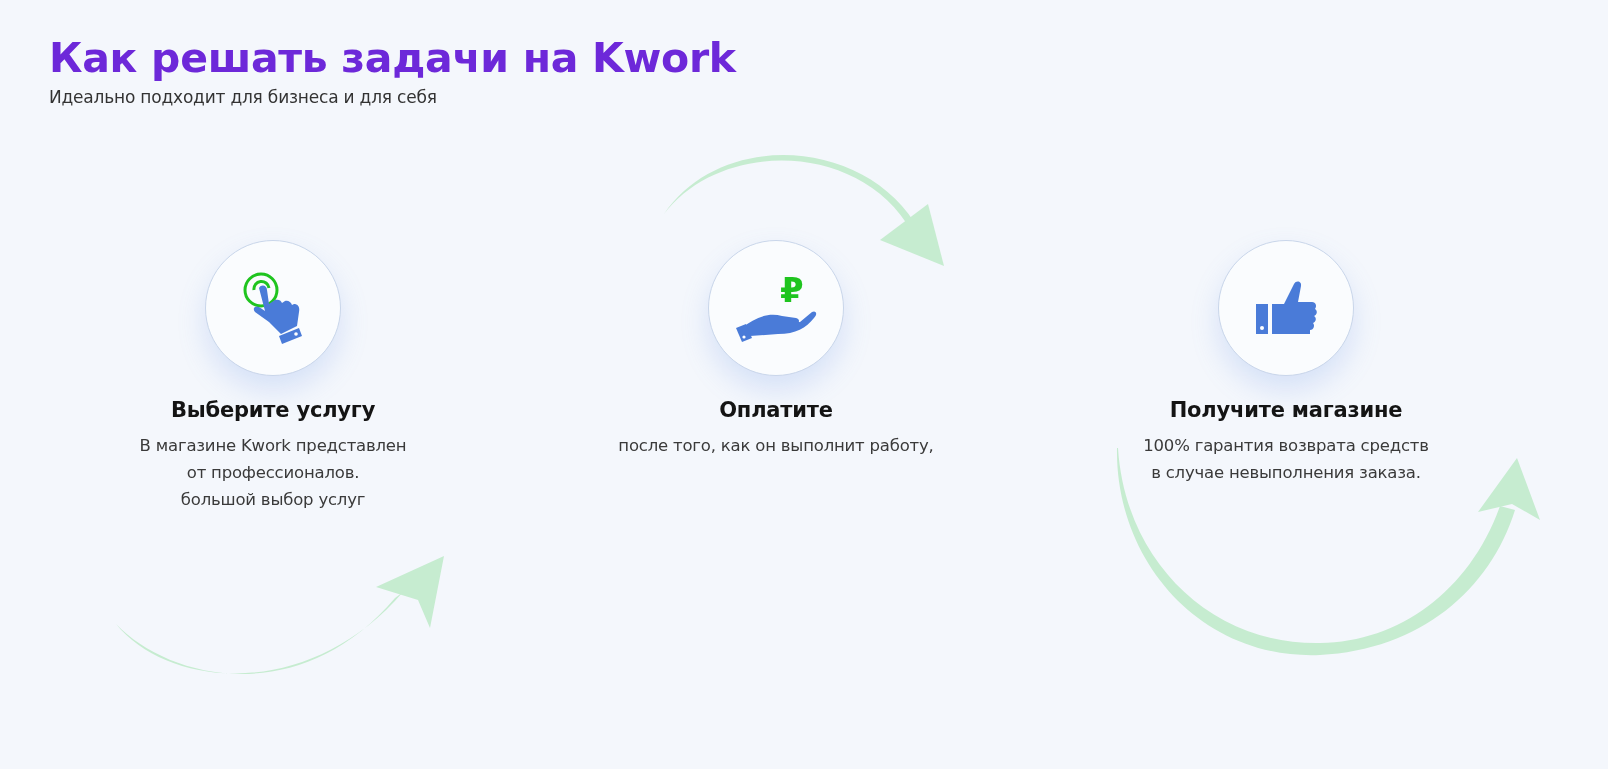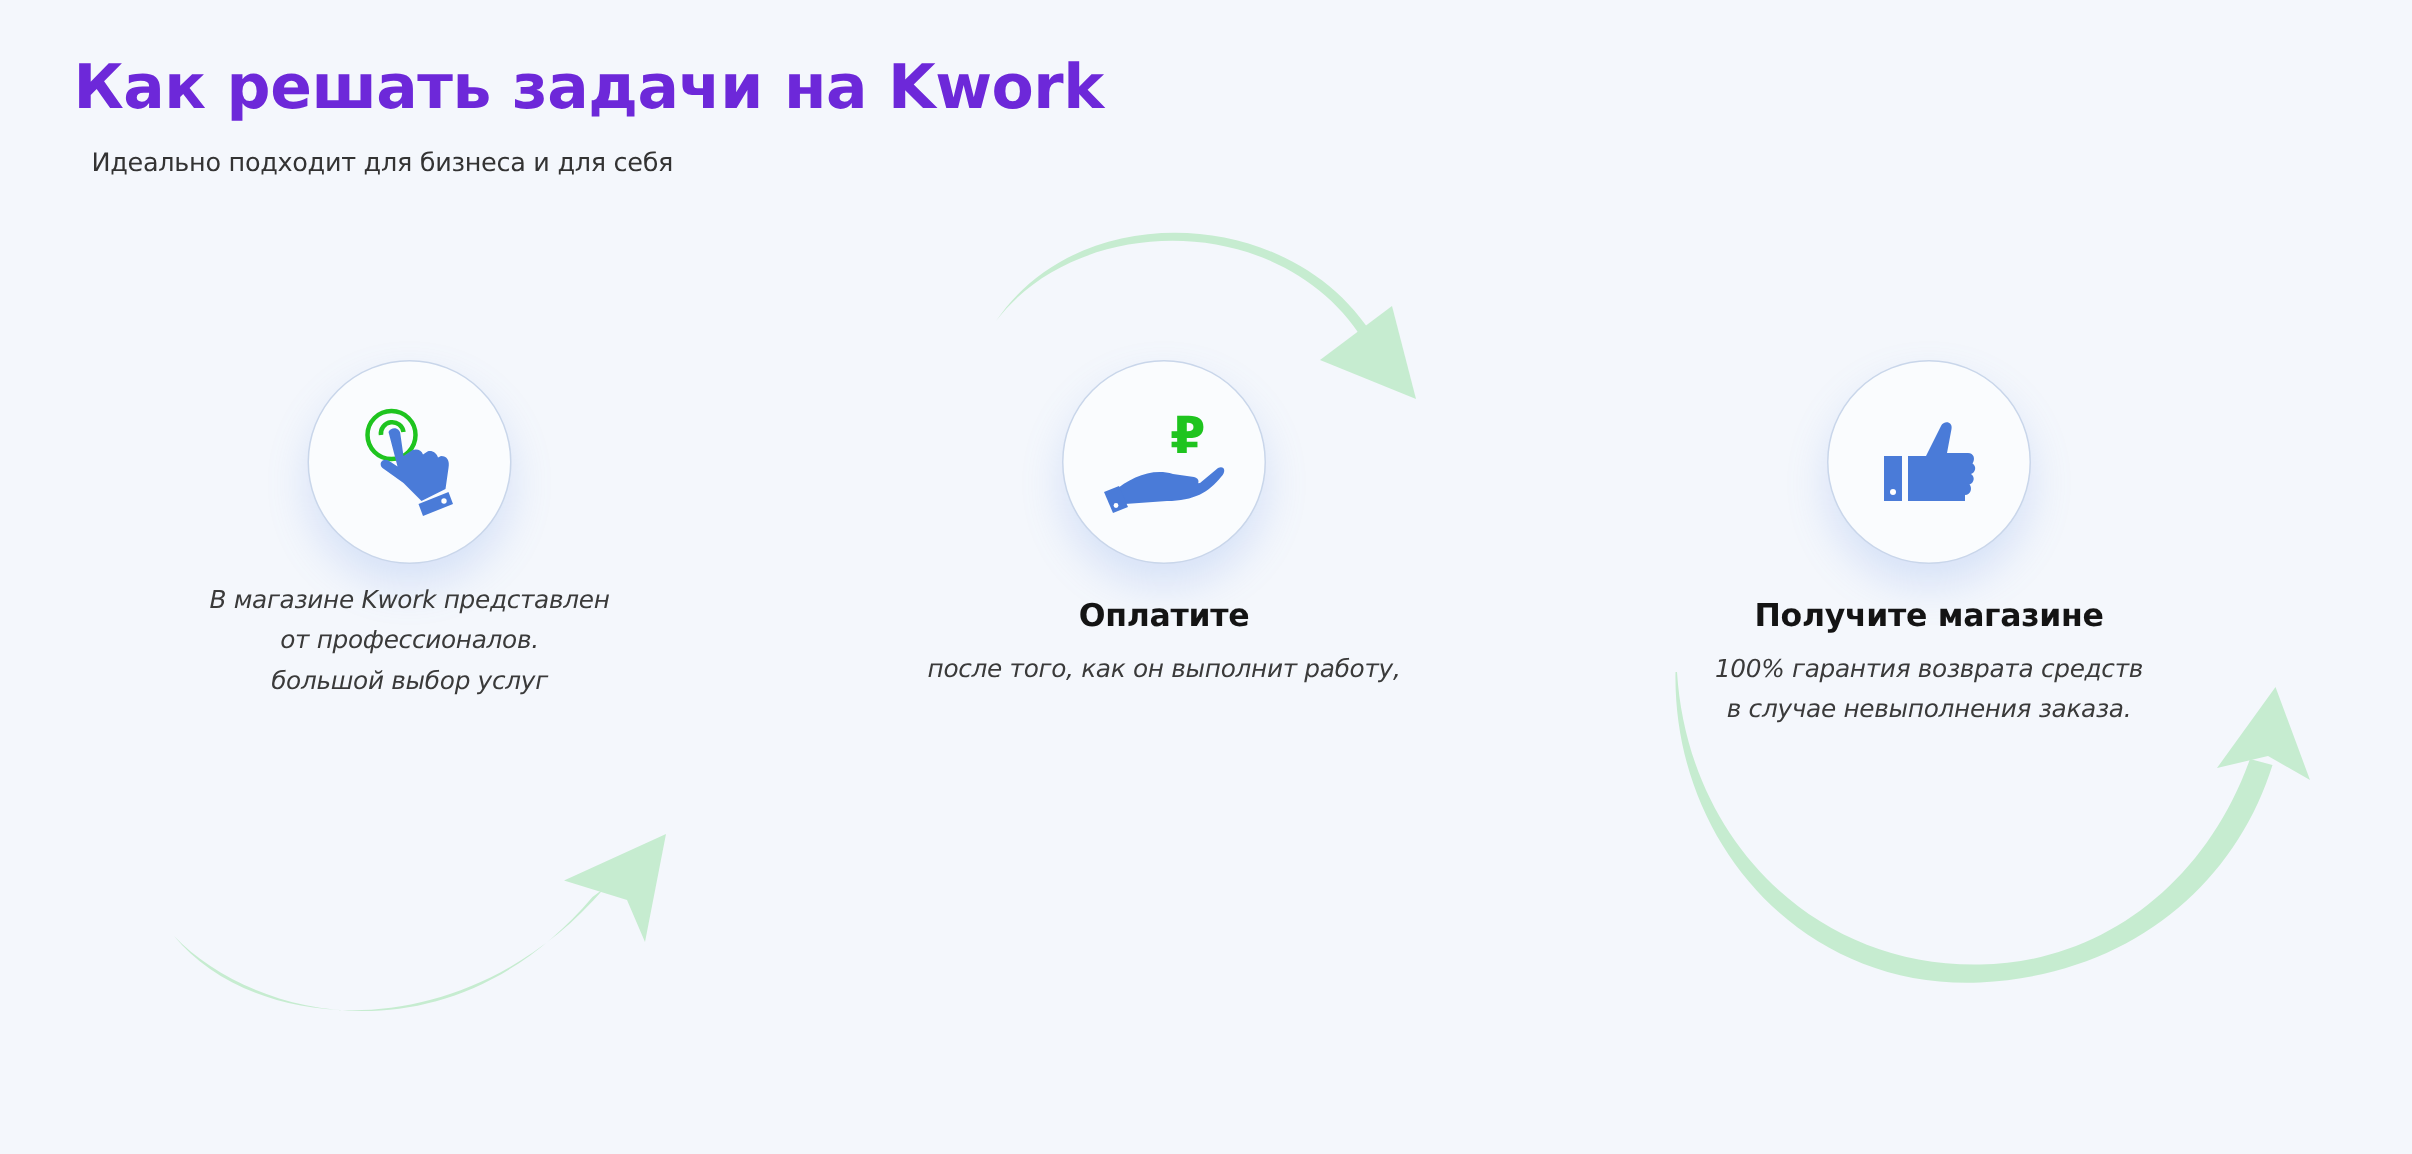--- a/index.html
+++ b/index.html
@@ -11,21 +11,21 @@
     position:relative;
   }
   .title {
     position:absolute; left:49px; top:34px;
     font-size:41px; font-weight:600; color:#6d28d9;
     letter-spacing:-0.3px; margin:0;
   }
   .subtitle {
     position:absolute; left:49px; top:87px;
     font-size:17px; font-weight:500; color:#333;
-    margin:12px; letter-spacing:-0.2px;
+    margin:0; letter-spacing:-0.2px;
   }
   .arrows { position:absolute; left:0; top:0; width:1608px; height:769px; pointer-events:none; }
   .step {
     position:absolute; top:240px; width:360px; text-align:center;
   }
   .circle {
     width:136px; height:136px; border-radius:50%;
     background:#fafcfe;
     border:1px solid #c9d6ea;
     margin:0 auto;
@@ -33,21 +33,20 @@
     display:flex; align-items:center; justify-content:center;
     box-sizing:border-box;
   }
   .step-title {
     margin-top:22px; font-size:21px; font-weight:600; color:#141414;
     letter-spacing:-0.2px;
   }
   .step-text {
     margin-top:10px; font-size:16.5px; line-height:27px; color:#3a3a3a;
     letter-spacing:-0.2px;
-    font-style:italic;
   }
   .step-text span { display:block; }
 </style>
 </head>
 <body>
 
 <h1 class="title">Как решать задачи на Kwork</h1>
 <p class="subtitle">Идеально подходит для бизнеса и для себя</p>
 
 <svg class="arrows" viewBox="0 0 1608 769">
@@ -71,20 +70,21 @@
 <div class="step" style="left:93px;">
   <div class="circle">
     <svg width="64" height="72" viewBox="0 0 64 72">
       <circle cx="20" cy="18" r="16" fill="none" stroke="#1fc41f" stroke-width="3"></circle>
       <path d="M13,18 A7,7 0 1 1 28,16" fill="none" stroke="#1fc41f" stroke-width="3"></path>
       <path d="M18,16 C20,12 26,13 26,18 L28,32 L34,28 C37,27 40,28 41,31 L44,29 C47,28 50,30 51,33 L53,32 C57,32 59,35 58,40 L56,54 L40,62 L28,50 L14,40 C11,37 14,33 18,35 L24,39 Z" fill="#4a7bd8"></path>
       <path d="M38,64 L58,56 L61,64 L41,72 Z" fill="#4a7bd8"></path>
       <circle cx="55" cy="62" r="1.8" fill="#fff"></circle>
     </svg>
   </div>
+  <div class="step-title">Выберите услугу</div>
   <div class="step-text">
     <span>В магазине Kwork представлен</span>
     <span>от профессионалов.</span>
     <span>большой выбор услуг</span>
   </div>
 </div>
 
 <div class="step" style="left:596px;">
   <div class="circle">
     <svg width="84" height="72" viewBox="0 0 84 72">

